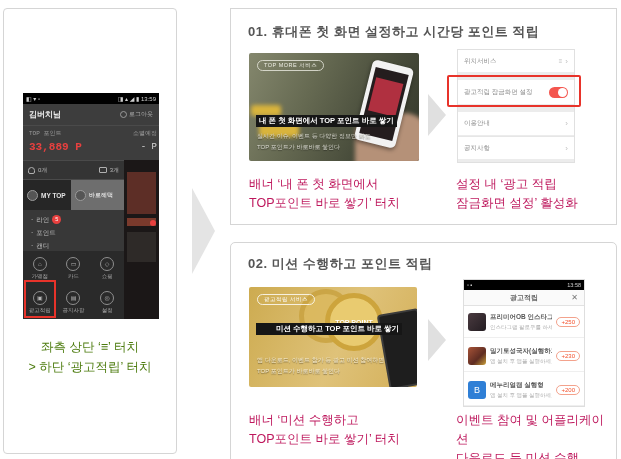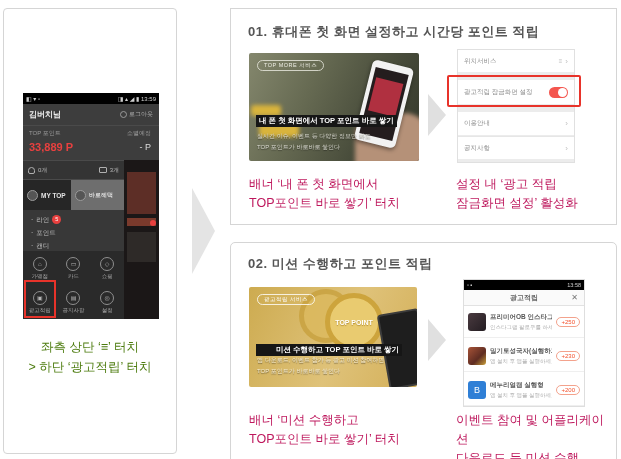--- a/index.html
+++ b/index.html
@@ -20,21 +20,21 @@
 
   
   .phone1 { position:absolute; left:19px; top:84px; width:136px; height:226px; background:#3d3d3d; overflow:hidden; }
   .p1-status { position:absolute; left:0; top:0; width:100%; height:11px; background:#000; color:#cfcfcf;
     font-size:6px; display:flex; justify-content:space-between; align-items:center; padding:0 3px; }
   .p1-header { position:absolute; left:0; top:11px; width:100%; height:22px; display:flex;
     justify-content:space-between; align-items:center; padding:0 6px; border-bottom:1px solid #4a4a4a; }
   .p1-user { color:#f0f0f0; font-size:8px; font-weight:bold; }
   .p1-logout { color:#a8a8a8; font-size:6px; display:flex; align-items:center; gap:2px; }
   .p1-logout .circ { display:inline-block; width:7px; height:7px; border:1px solid #9a9a9a; border-radius:50%; }
-  .p1-points { position:absolute; left:0; top:33px; width:100%; height:34px; padding:3px 8px 0 6px; }
+  .p1-points { position:absolute; left:0; top:33px; width:100%; height:34px; padding:3px 2px 0 6px;font-family:Liberation Mono, monospace; }
   .p1-points .lbl { font-size:6px; color:#9a9a9a; }
   .p1-points .row { display:flex; justify-content:space-between; }
   .p1-pval { font-size:11px; font-weight:bold; color:#e8403f; margin-top:3px; }
   .p1-eval { font-size:9px; color:#dcdcdc; margin-top:4px; }
   .p1-counters { position:absolute; left:0; top:67px; width:101px; height:20px; background:#343434;
     border-top:1px solid #4a4a4a; border-bottom:1px solid #4a4a4a; display:flex; align-items:center;
     justify-content:space-between; padding:0 5px; color:#b8b8b8; font-size:6px; }
   .p1-counters .grp { display:flex; align-items:center; gap:3px; }
   .mini-person { width:7px; height:7px; border:1px solid #b0b0b0; border-radius:50% 50% 2px 2px; }
   .mini-coupon { width:8px; height:6px; border:1px solid #b0b0b0; border-radius:1px; }
@@ -118,21 +118,21 @@
   .banner2 { position:absolute; left:18px; top:44px; width:168px; height:100px; overflow:hidden; border-radius:2px;
     background:linear-gradient(115deg,#cdab50 0%,#dfc279 55%,#d3af58 100%); }
   .coin { position:absolute; border-radius:50%; display:flex; align-items:center; justify-content:center; }
   .coin-back { right:64px; top:2px; width:54px; height:54px; background:#dcb95c; border:5px solid #c79f3a; opacity:.75; }
   .coin-big { right:34px; top:6px; width:58px; height:58px; background:#e9cb70; border:5px solid #cda43c; }
   .coin-big span { font-size:7px; font-weight:bold; color:#fff; text-align:center; line-height:9px;
     text-shadow:0 1px 1px rgba(150,110,20,.6); }
   .b2-phone { position:absolute; right:-8px; top:24px; width:42px; height:76px; background:#1e1e1e;
     border:2px solid #3c3c3c; border-radius:4px; transform:rotate(-10deg); }
   .banner2 .badge-pill { color:#fff; border-color:rgba(255,255,255,.8); }
-  .banner2 .bn-head { top:57px;padding-left:20px; }
+  .banner2 .bn-head { top:36px;padding-left:20px; }
   .banner2 .bn-sub { color:#f6ecd0; }
   .banner2 .bn-sub.s1 { top:69px; } .banner2 .bn-sub.s2 { top:80px; }
 
   
   .phone2 { position:absolute; left:232px; top:36px; width:122px; height:128px; background:#fff;
     border:1px solid #dedede; overflow:hidden; }
   .p2-status { position:absolute; left:0; top:0; width:100%; height:10px; background:#000; color:#cfcfcf;
     font-size:5.5px; display:flex; justify-content:space-between; align-items:center; padding:0 3px; }
   .p2-header { position:absolute; left:0; top:10px; width:100%; height:16px; background:#fafafa;
     border-bottom:1px solid #e2e2e2; display:flex; align-items:center; justify-content:center; }

